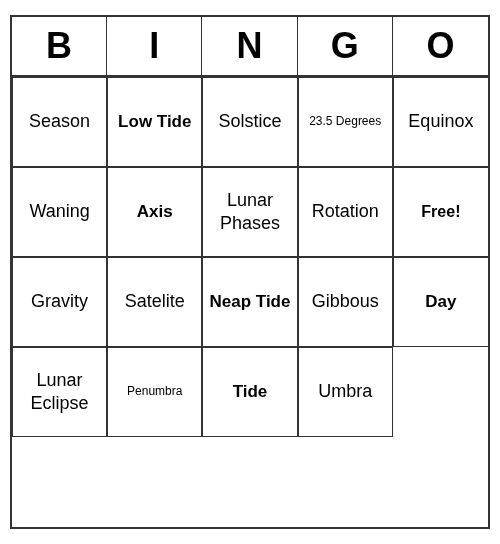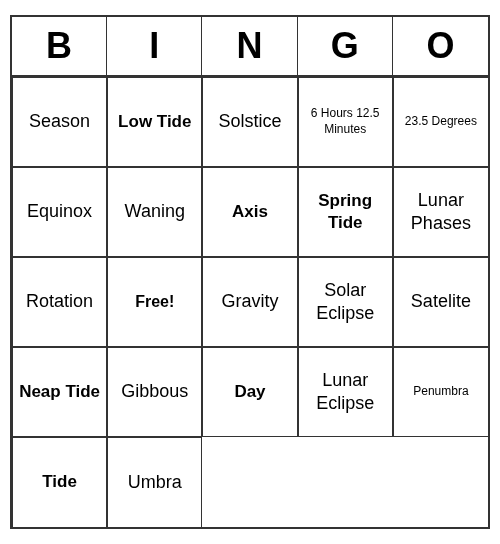--- a/index.html
+++ b/index.html
@@ -78,31 +78,28 @@
   <div class="bingo-header-cell">B</div>
       <div class="bingo-header-cell">I</div>
       <div class="bingo-header-cell">N</div>
       <div class="bingo-header-cell">G</div>
       <div class="bingo-header-cell">O</div>
     </div>
   <div class="bingo-grid">
   <div class="bingo-cell">Season</div>
       <div class="bingo-cell large-text">Low Tide</div>
       <div class="bingo-cell">Solstice</div>
-      <div class="bingo-cell small-text">6 Hours 12.5 Minutes</div>
       <div class="bingo-cell small-text">23.5 Degrees</div>
       <div class="bingo-cell">Equinox</div>
       <div class="bingo-cell">Waning</div>
       <div class="bingo-cell large-text">Axis</div>
-      <div class="bingo-cell medium-text">Spring Tide</div>
       <div class="bingo-cell">Lunar Phases</div>
       <div class="bingo-cell">Rotation</div>
       <div class="bingo-cell free">Free!</div>
       <div class="bingo-cell">Gravity</div>
-      <div class="bingo-cell">Solar Eclipse</div>
       <div class="bingo-cell">Satelite</div>
       <div class="bingo-cell large-text">Neap Tide</div>
       <div class="bingo-cell">Gibbous</div>
       <div class="bingo-cell large-text">Day</div>
       <div class="bingo-cell">Lunar Eclipse</div>
       <div class="bingo-cell small-text">Penumbra</div>
       <div class="bingo-cell large-text">Tide</div>
       <div class="bingo-cell">Umbra</div>
     </div>
 </div>

